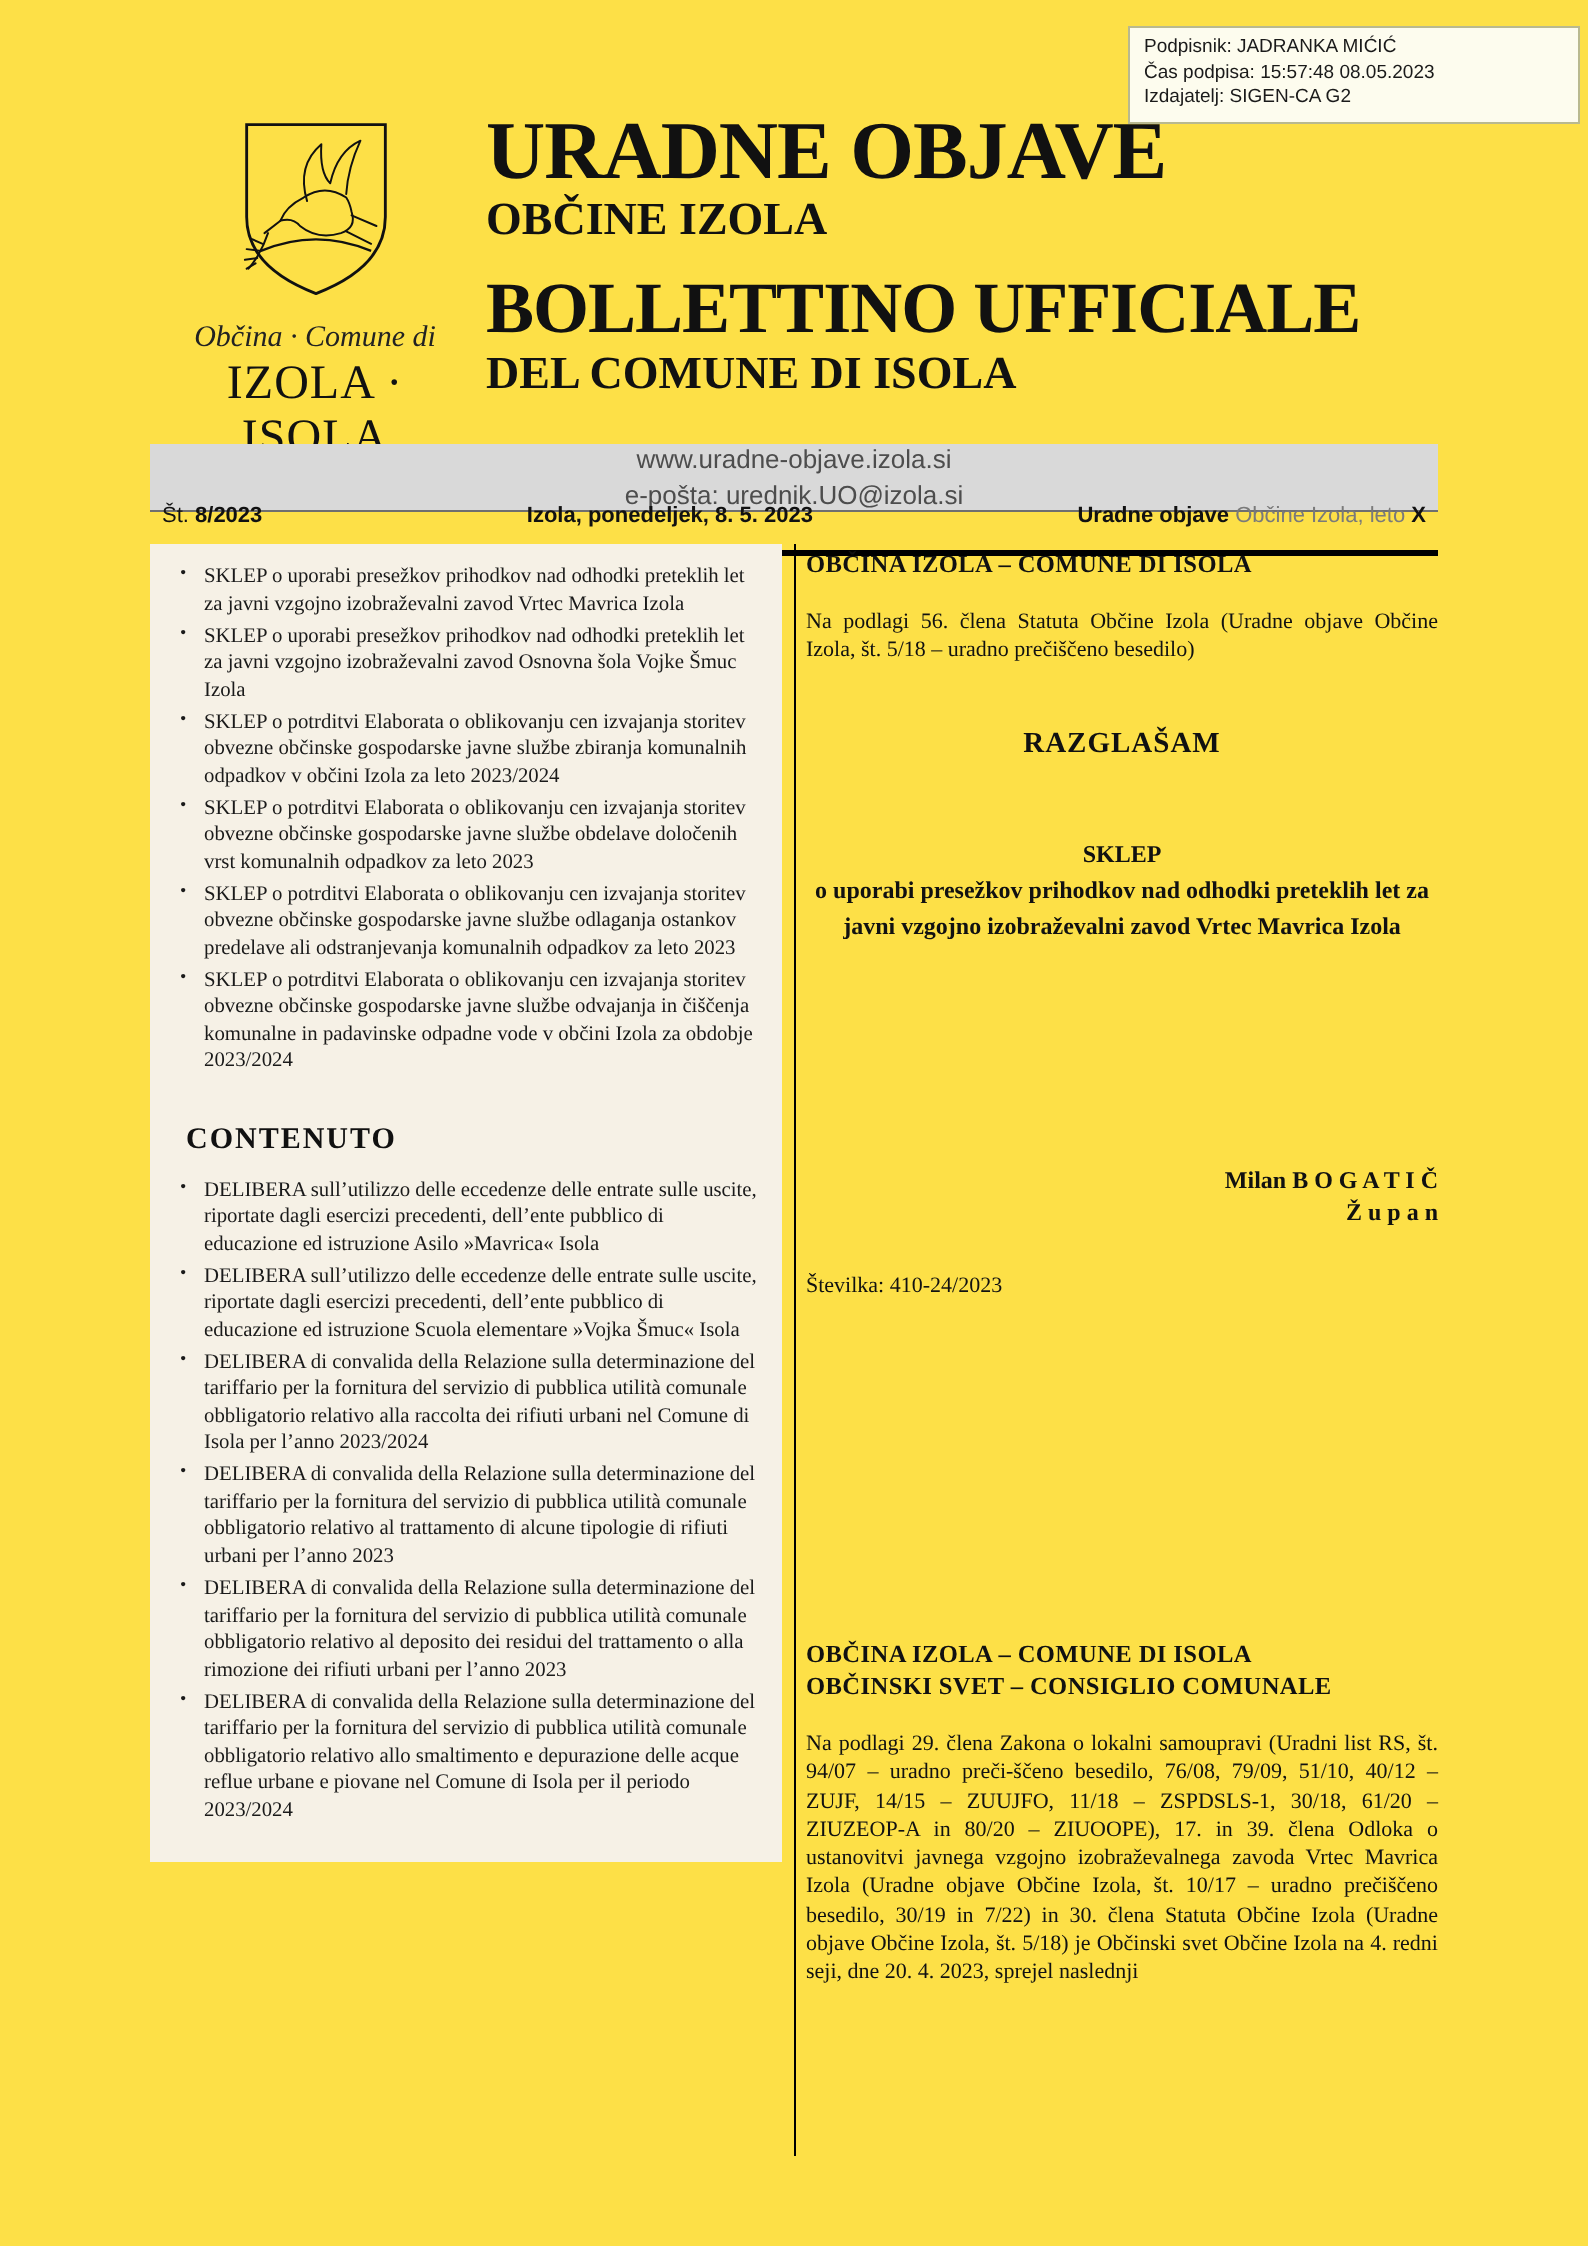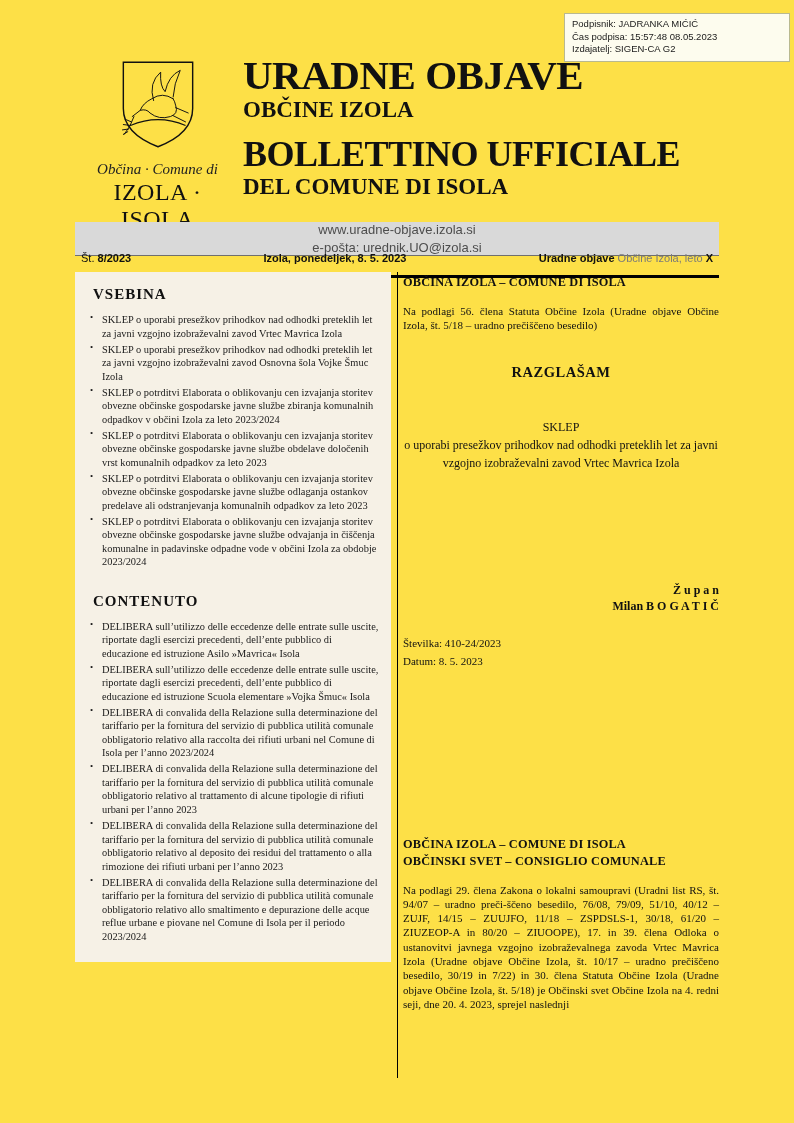--- a/index.html
+++ b/index.html
@@ -54,21 +54,21 @@
   .toc-list{ list-style:none; font-size:10.4px; line-height:1.3; color:#1a1a1a; }
   .toc-list li{ position:relative; padding-left:13px; margin-bottom:2.5px; }
   .toc-list li::before{ content:"•"; position:absolute; left:1px; top:-1px; font-size:9px; }
   .col-right{
     flex:1; margin-left:6px; border-left:1px solid #000;
     padding-left:5px; font-size:11px; line-height:1.27; color:#111;
   }
   .org-head{ font-weight:bold; font-size:12.3px; line-height:1.35; letter-spacing:0.2px; margin-top:2px; }
   .legal-par{ margin-top:13px; text-align:justify; line-height:1.3; }
   .proclaim{ text-align:center; font-weight:bold; font-size:14.5px; letter-spacing:0.5px; margin-top:31px; }
-  .decree{ text-align:center; font-weight:normal; font-size:12px; line-height:1.5; margin-top:36px; }
+  .decree{ text-align:center; font-weight:bold; font-size:12px; line-height:1.5; margin-top:36px; }
   .signoff{ text-align:right; font-weight:bold; font-size:12px; line-height:1.4; margin-top:110px; }
   .meta{ margin-top:20px; line-height:1.6; }
   .org-head.second{ margin-top:166px; }
 </style>
 </head>
 <body>
 
 <div class="page">
 
   <div class="sig-box">
@@ -119,21 +119,20 @@
       <b>Uradne objave</b>
       <span class="edition-sub">Občine Izola, leto</span>
       <b>X</b>
     </span>
   </div>
 
   <div class="columns">
 
     <div class="col-left">
       <div class="toc-box">
-        <div class="toc-title">VSEBINA</div>
         <ul class="toc-list">
             <li>SKLEP o uporabi presežkov prihodkov nad odhodki preteklih let za javni vzgojno izobraževalni zavod Vrtec Mavrica Izola</li>
             <li>SKLEP o uporabi presežkov prihodkov nad odhodki preteklih let za javni vzgojno izobraževalni zavod Osnovna šola Vojke Šmuc Izola</li>
             <li>SKLEP o potrditvi Elaborata o oblikovanju cen izvajanja storitev obvezne občinske gospodarske javne službe zbiranja komunalnih odpadkov v občini Izola za leto 2023/2024</li>
             <li>SKLEP o potrditvi Elaborata o oblikovanju cen izvajanja storitev obvezne občinske gospodarske javne službe obdelave določenih vrst komunalnih odpadkov za leto 2023</li>
             <li>SKLEP o potrditvi Elaborata o oblikovanju cen izvajanja storitev obvezne občinske gospodarske javne službe odlaganja ostankov predelave ali odstranjevanja komunalnih odpadkov za leto 2023</li>
             <li>SKLEP o potrditvi Elaborata o oblikovanju cen izvajanja storitev obvezne občinske gospodarske javne službe odvajanja in čiščenja komunalne in padavinske odpadne vode v občini Izola za obdobje 2023/2024</li>
           </ul>
         <div class="toc-title second">CONTENUTO</div>
         <ul class="toc-list">
@@ -152,26 +151,25 @@
         <div class="org-head">
           <div>OBČINA IZOLA – COMUNE DI ISOLA</div>
         </div>
         <p class="legal-par">Na podlagi 56. člena Statuta Občine Izola (Uradne objave Občine Izola, št. 5/18 – uradno prečiščeno besedilo)</p>
         <div class="proclaim">RAZGLAŠAM</div>
         <div class="decree">
           <div>SKLEP</div>
           <div>o uporabi presežkov prihodkov nad odhodki preteklih let za javni vzgojno izobraževalni zavod Vrtec Mavrica Izola</div>
         </div>
         <div class="signoff">
+          <div>Milan B O G A T I Č</div>
           <div>Ž u p a n</div>
-          <div>Milan B O G A T I Č</div>
         </div>
         <div class="meta">
           <div>Številka: 410-24/2023</div>
-          <div>Datum: 8. 5. 2023</div>
         </div>
       </div>
 
       <div>
         <div class="org-head second">
           <div>OBČINA IZOLA – COMUNE DI ISOLA</div>
           <div>OBČINSKI SVET – CONSIGLIO COMUNALE</div>
         </div>
         <p class="legal-par">Na podlagi 29. člena Zakona o lokalni samoupravi (Uradni list RS, št. 94/07 – uradno preči-ščeno besedilo, 76/08, 79/09, 51/10, 40/12 – ZUJF, 14/15 – ZUUJFO, 11/18 – ZSPDSLS-1, 30/18, 61/20 – ZIUZEOP-A in 80/20 – ZIUOOPE), 17. in 39. člena Odloka o ustanovitvi javnega vzgojno izobraževalnega zavoda Vrtec Mavrica Izola (Uradne objave Občine Izola, št. 10/17 – uradno prečiščeno besedilo, 30/19 in 7/22) in 30. člena Statuta Občine Izola (Uradne objave Občine Izola, št. 5/18) je Občinski svet Občine Izola na 4. redni seji, dne 20. 4. 2023, sprejel naslednji</p>
       </div>

